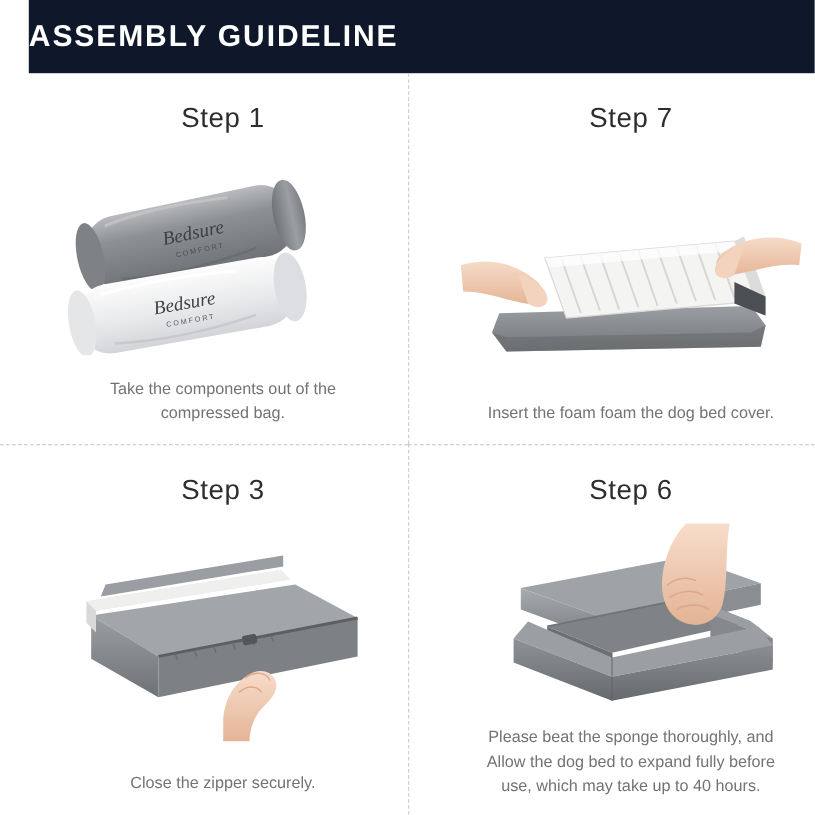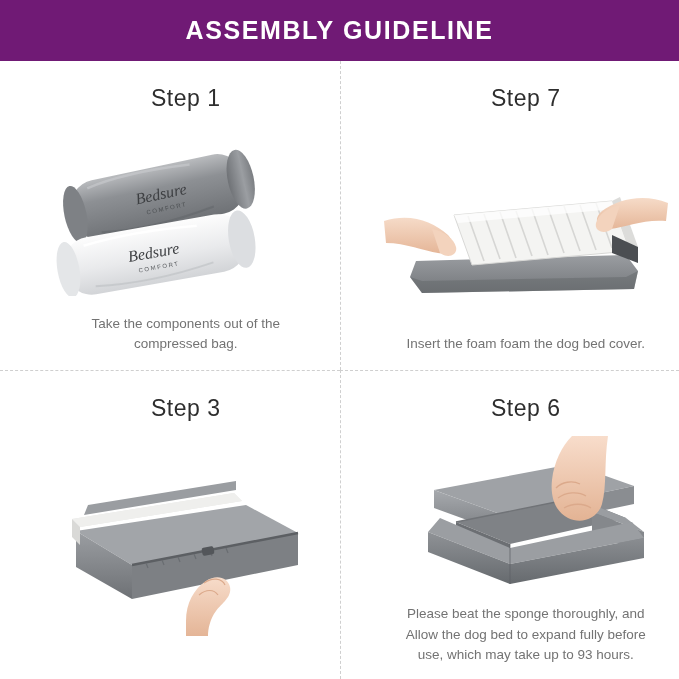--- a/index.html
+++ b/index.html
@@ -14,25 +14,25 @@
     width: 679px;
     height: 679px;
     position: relative;
     display: flex;
     flex-direction: column;
     background: #ffffff;
   }
   
   .header {
     height: 61px;
-    background: #701a75;
+    background: #0f172a;
     display: flex;
     align-items: center;
-    justify-content: center;
     flex: 0 0 61px;
+    margin-left: 24px;
   }
   .header-title {
     color: #ffffff;
     font-size: 25px;
     font-weight: bold;
     letter-spacing: 1.6px;
   }
   
   .grid {
     flex: 1 1 auto;
@@ -225,20 +225,21 @@
 
           <rect x="166" y="76" width="12" height="8" rx="2" fill="#53565a" transform="rotate(-11 172 80)"></rect>
 
           <g>
             <path d="M150 150 C150 132 158 118 170 110 C180 103 192 106 194 116 C196 126 186 132 180 140 C174 148 172 158 172 165 L150 165 Z" fill="url(#skinG3)"></path>
             <path d="M168 112 C176 106 186 107 189 114" stroke="#dba98b" stroke-width="1.2" fill="none"></path>
             <path d="M163 124 C170 118 178 118 182 124" stroke="#dba98b" stroke-width="1.2" fill="none"></path>
           </g>
         </svg>
       </div>
+      <div class="caption">Close the zipper securely.</div>
     </div>
 
     <div class="cell cell-4 right bottom">
       <div class="step-title">Step 6</div>
       <div class="art">
         <svg width="300" height="160" viewBox="0 0 300 160">
           <defs>
             <linearGradient id="bolG" x1="0" y1="0" x2="0" y2="1">
               <stop offset="0%" stop-color="#a7aaae"></stop>
               <stop offset="100%" stop-color="#7b7e82"></stop>
@@ -270,17 +271,17 @@
           <path d="M134 108 L134 148" stroke="#5e6165" stroke-width="1.2" fill="none" opacity="0.6"></path>
 
           <g>
             <path d="M196 0 C186 10 178 26 176 44 C174 62 180 76 192 82 C206 89 222 82 226 68 C231 50 228 26 232 0 Z" fill="url(#skinG4)"></path>
             <path d="M180 52 C186 46 196 44 204 48" stroke="#dba98b" stroke-width="1.3" fill="none"></path>
             <path d="M182 62 C190 56 202 55 210 60" stroke="#dba98b" stroke-width="1.3" fill="none"></path>
             <path d="M188 72 C196 67 208 67 215 72" stroke="#dba98b" stroke-width="1.3" fill="none"></path>
           </g>
         </svg>
       </div>
-      <div class="caption">Please beat the sponge thoroughly, and Allow the dog bed to expand fully before use, which may take up to 93 hours.</div>
+      <div class="caption">Please beat the sponge thoroughly, and Allow the dog bed to expand fully before use, which may take up to 40 hours.</div>
     </div>
 
   </div>
 </div>
 
 </body></html>

